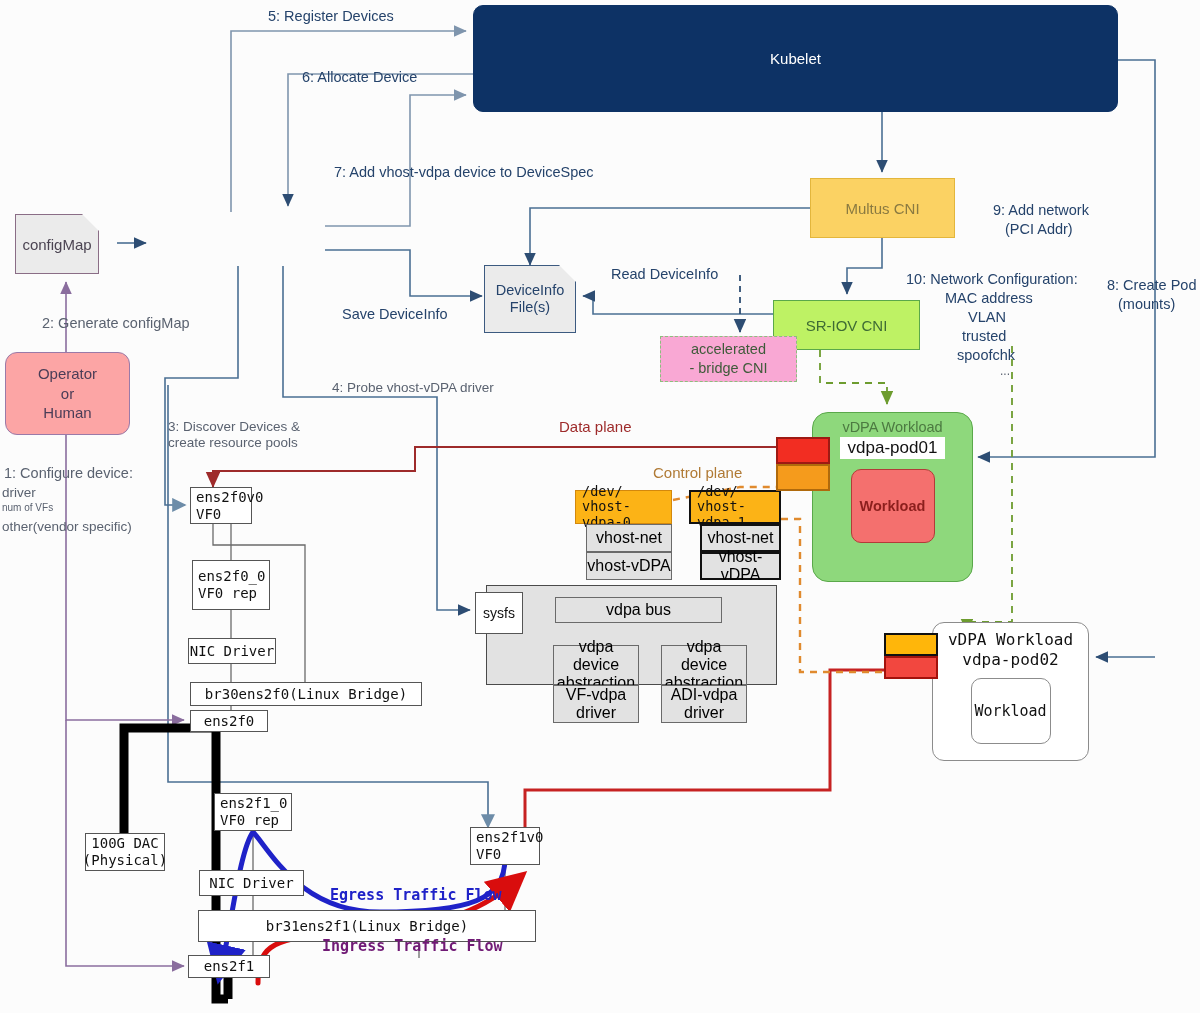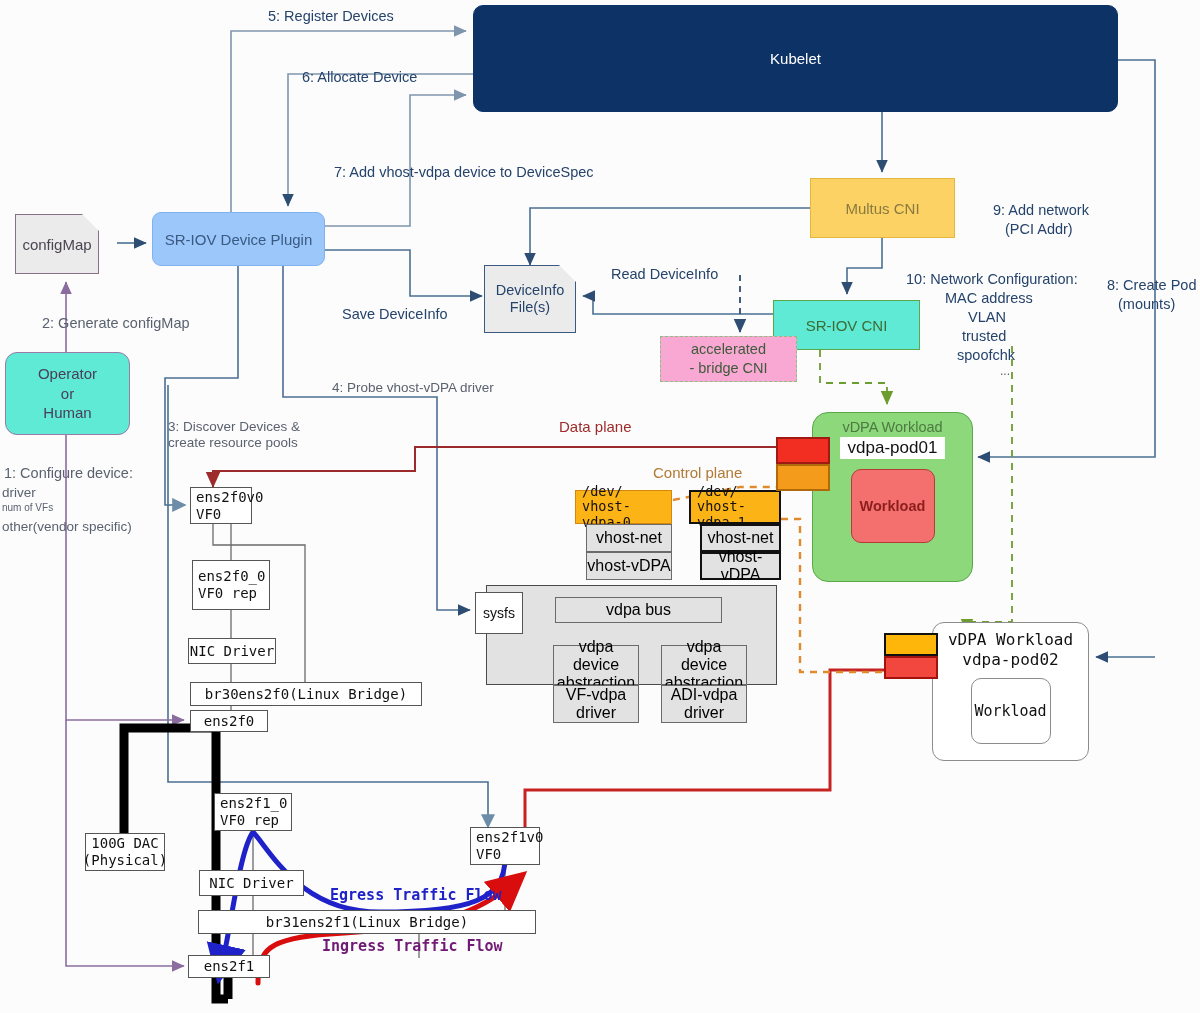--- a/index.html
+++ b/index.html
@@ -9,27 +9,27 @@
   .node{position:absolute;box-sizing:border-box;display:flex;flex-direction:column;
         align-items:center;justify-content:center;text-align:center;}
   .lbl{position:absolute;box-sizing:border-box;color:#25436b;font-size:14.5px;line-height:1.25;}
   .lbl.gray{color:#5a6270;}
   .mono{font-family:"DejaVu Sans Mono",monospace;}
 
   
   .kubelet{background:#0d3265;border:1px solid #0d3265;border-radius:10px;color:#ffffff;font-size:15px;}
   .sriov-dp{background:#9cc7fb;border:1px solid #7fb2ef;border-radius:9px;color:#3a5a82;font-size:15px;}
   .multus{background:#fbd263;border:1px solid #e3b63c;color:#8a7a41;font-size:15px;}
-  .sriovcni{background:#5eead4;border:1px solid #5aa84a;color:#3e6b34;font-size:15px;}
+  .sriovcni{background:#bef264;border:1px solid #5aa84a;color:#3e6b34;font-size:15px;}
   .accbridge{background:#f9a8d4;border:1.5px dashed #8bbf7d;color:#3f5a3a;font-size:14.5px;line-height:1.3;}
   .doc{background:#ebebeb;border:1.6px solid #3c5a80;color:#25436b;font-size:14.5px;line-height:1.2;
        clip-path:polygon(0 0, calc(100% - 17px) 0, 100% 17px, 100% 100%, 0 100%);}
   .doc2{background:#ebebeb;border:1.4px solid #8a6d86;color:#4b4452;font-size:15px;
         clip-path:polygon(0 0, calc(100% - 17px) 0, 100% 17px, 100% 100%, 0 100%);}
-  .operator{background:#5eead4;border:1.4px solid #9a7aa8;border-radius:12px;color:#4b3d57;
+  .operator{background:#fca5a5;border:1.4px solid #9a7aa8;border-radius:12px;color:#4b3d57;
             font-size:15px;line-height:1.3;}
   .pod-green{background:#8ed87c;border:1.6px solid #5aa84a;border-radius:16px;}
   .pod-title-g{color:#4c7a41;font-size:14.5px;}
   .pod-name-hl{background:#ffffff;color:#111;font-size:17px;padding:1px 8px;}
   .workload-red{background:#f4706e;border:1.6px solid #b33b39;border-radius:10px;color:#8c1f1d;
                 font-size:14.5px;font-weight:bold;}
   .pod-white{background:#ffffff;border:1.4px solid #8c8c8c;border-radius:12px;}
   .pod-title-k{color:#111;font-size:16px;line-height:1.25;}
   .workload-white{background:#ffffff;border:1.4px solid #8c8c8c;border-radius:10px;color:#111;font-size:15px;}
 
@@ -179,23 +179,20 @@
 
     <g fill="none" stroke="#d90d0d" stroke-width="5" stroke-linecap="round">
       <path d="M258,983 C258,950 268,938 330,934 C420,929 470,920 512,884" marker-end="url(#aRed)"></path>
     </g>
   </svg>
 
   <div class="node kubelet" style="left:473px;top:5px;width:645px;height:107px;">
     <span>Kubelet</span>
   </div>
 
-  <div class="node sriov-dp" style="left:152px;top:212px;width:173px;height:54px;">
-    <span>SR-IOV Device Plugin</span>
-  </div>
 
   <div class="node multus" style="left:810px;top:178px;width:145px;height:60px;">
     <span>Multus CNI</span>
   </div>
 
   <div class="node sriovcni" style="left:773px;top:300px;width:147px;height:50px;">
     <span>SR-IOV CNI</span>
   </div>
 
   <div class="node accbridge" style="left:660px;top:336px;width:137px;height:46px;">
@@ -305,21 +302,21 @@
     <span class="mono">ens2f0</span>
   </div>
 
   <div class="node kbox left" style="left:214px;top:793px;width:78px;height:38px;">
     <span class="mono">ens2f1_0</span>
     <span class="mono">VF0 rep</span>
   </div>
   <div class="node kbox" style="left:199px;top:870px;width:105px;height:26px;">
     <span class="mono">NIC Driver</span>
   </div>
-  <div class="node kbox" style="left:198px;top:910px;width:338px;height:24px;">
+  <div class="node kbox" style="left:198px;top:910px;width:338px;height:32px;">
     <span class="mono">br31ens2f1(Linux Bridge)</span>
   </div>
   <div class="node kbox" style="left:188px;top:955px;width:82px;height:23px;">
     <span class="mono">ens2f1</span>
   </div>
   <div class="node kbox left" style="left:470px;top:827px;width:70px;height:38px;text-align:right;">
     <span class="mono">ens2f1v0</span>
     <span class="mono">VF0</span>
   </div>
   <div class="node kbox" style="left:85px;top:833px;width:80px;height:38px;">

